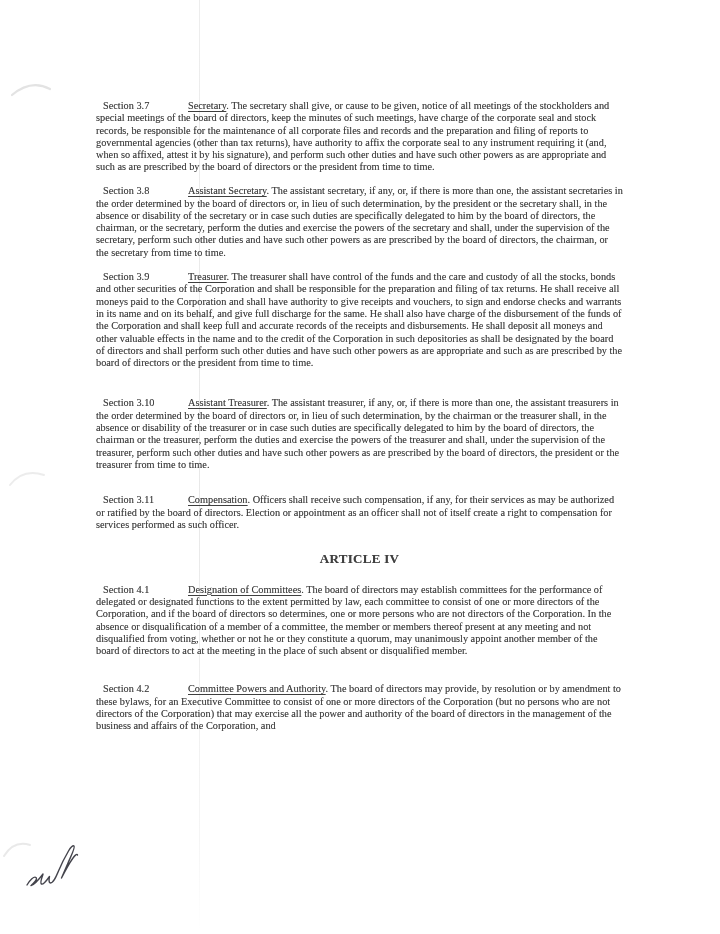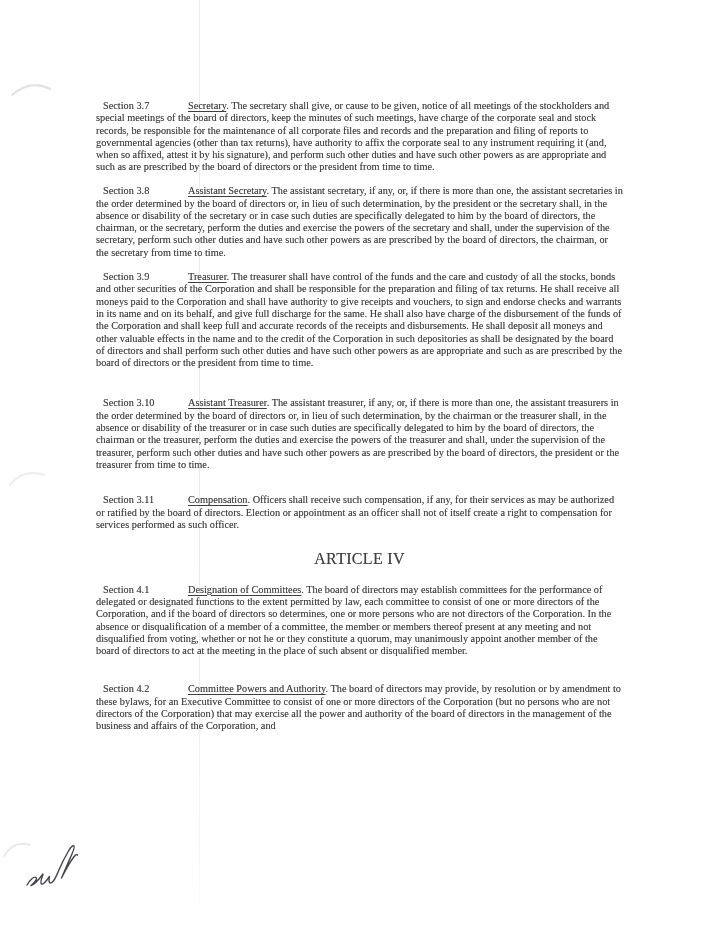--- a/index.html
+++ b/index.html
@@ -56,22 +56,22 @@
     width:85px;
     text-indent:0;
   }
   .sec-heading{
     text-decoration:underline;
     text-underline-offset:1.5px;
   }
   .article-header{
     margin-top:22px;
     text-align:center;
-    font-weight:normal;
-    font-size:16px;
+    font-weight:bold;
+    font-size:13px;
     line-height:12.6px;
     letter-spacing:0.3px;
   }
   .article-subtitle{
     font-style:italic;
   }
 </style>
 </head>
 <body>
 

